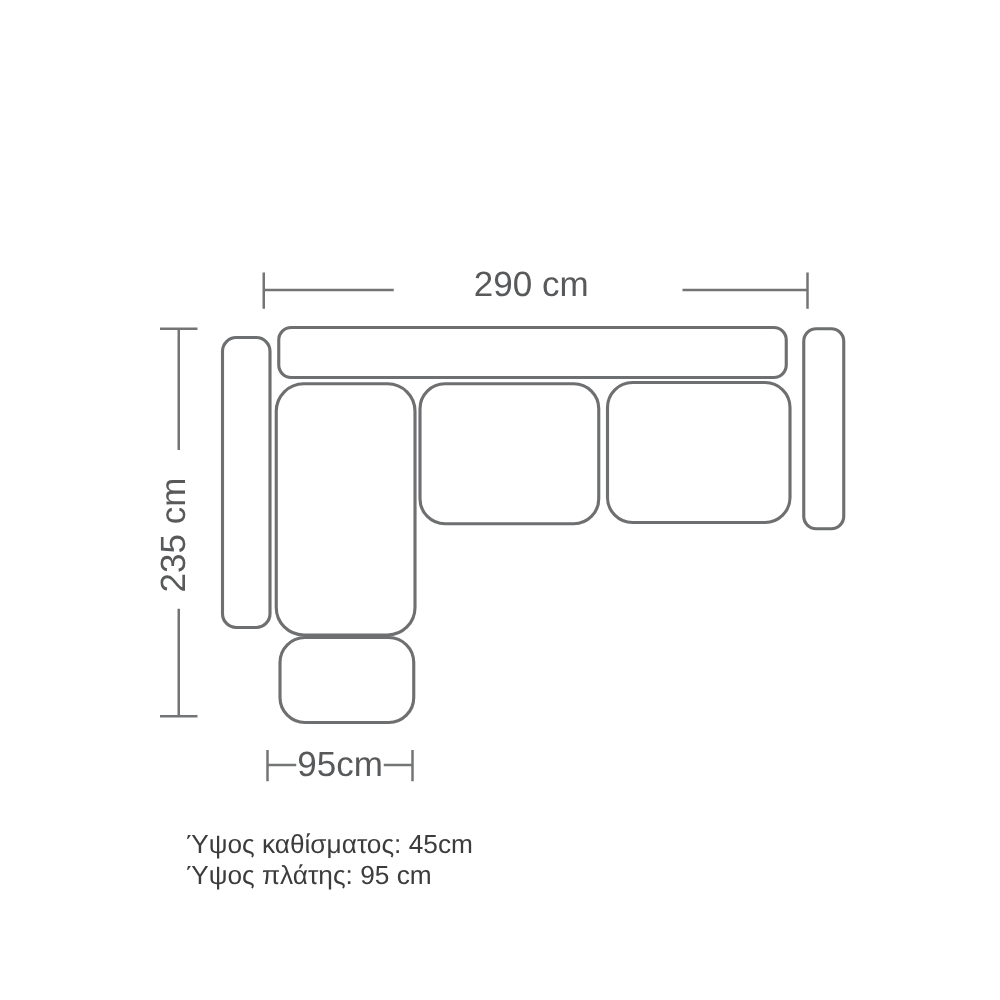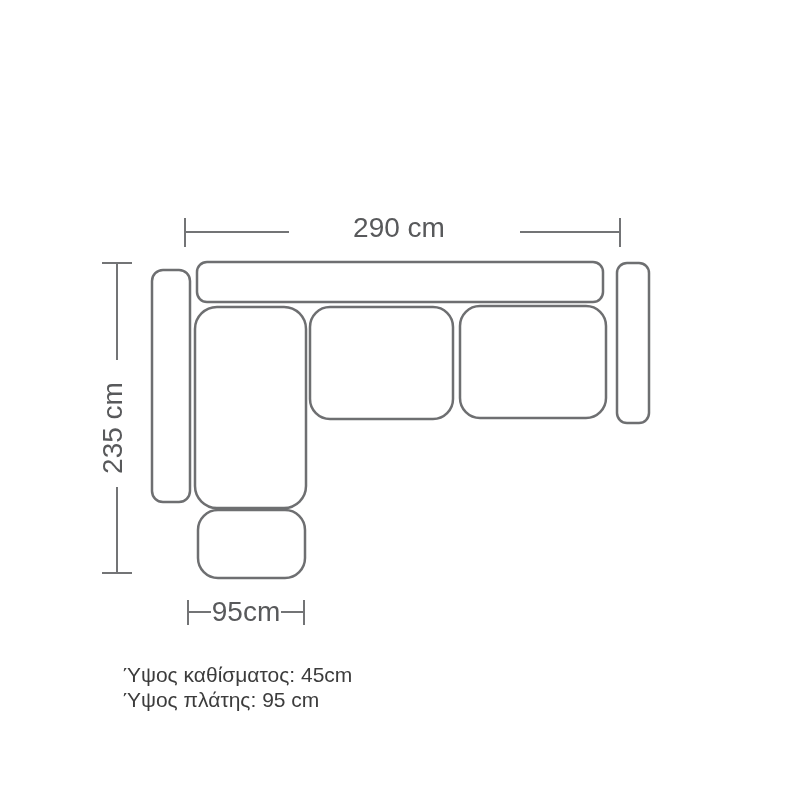--- a/index.html
+++ b/index.html
@@ -13,20 +13,21 @@
   html, body {
     width: 800px; height: 800px;
     background: var(--background);
     font-family: "Liberation Sans", sans-serif;
   }
   .stage {
     position: relative;
     width: 800px; height: 800px;
     background: var(--background);
     overflow: hidden;
+    padding-left: 26px;
   }
   svg { display: block; }
   .outline-shape {
     fill: #ffffff;
     stroke: var(--outline);
     stroke-width: 2.5;
   }
   .dim-stroke {
     stroke: var(--dim-line);
     stroke-width: 2;

